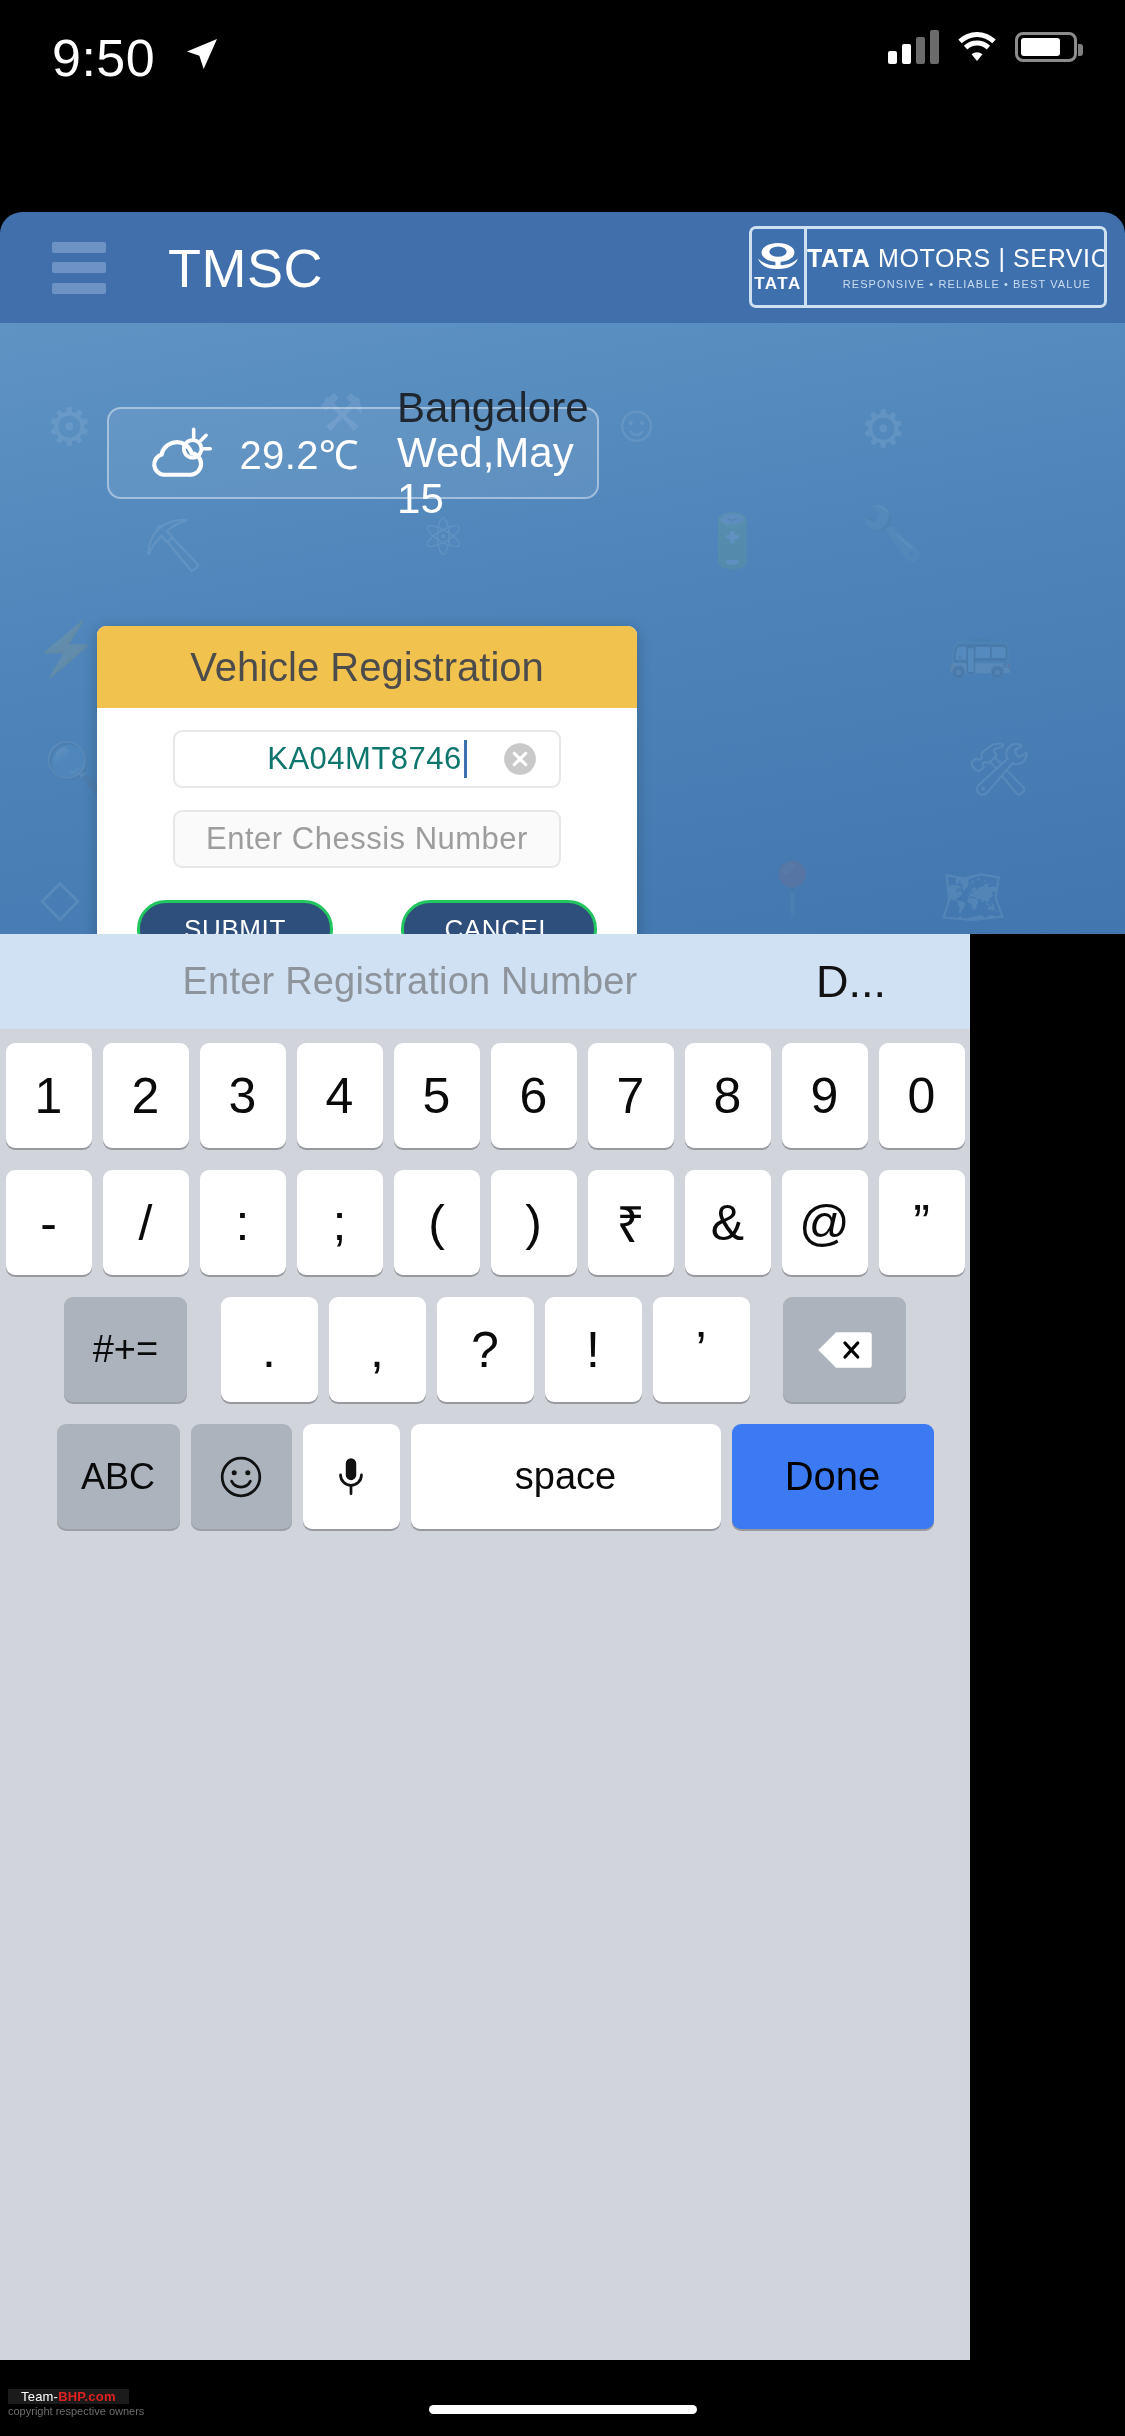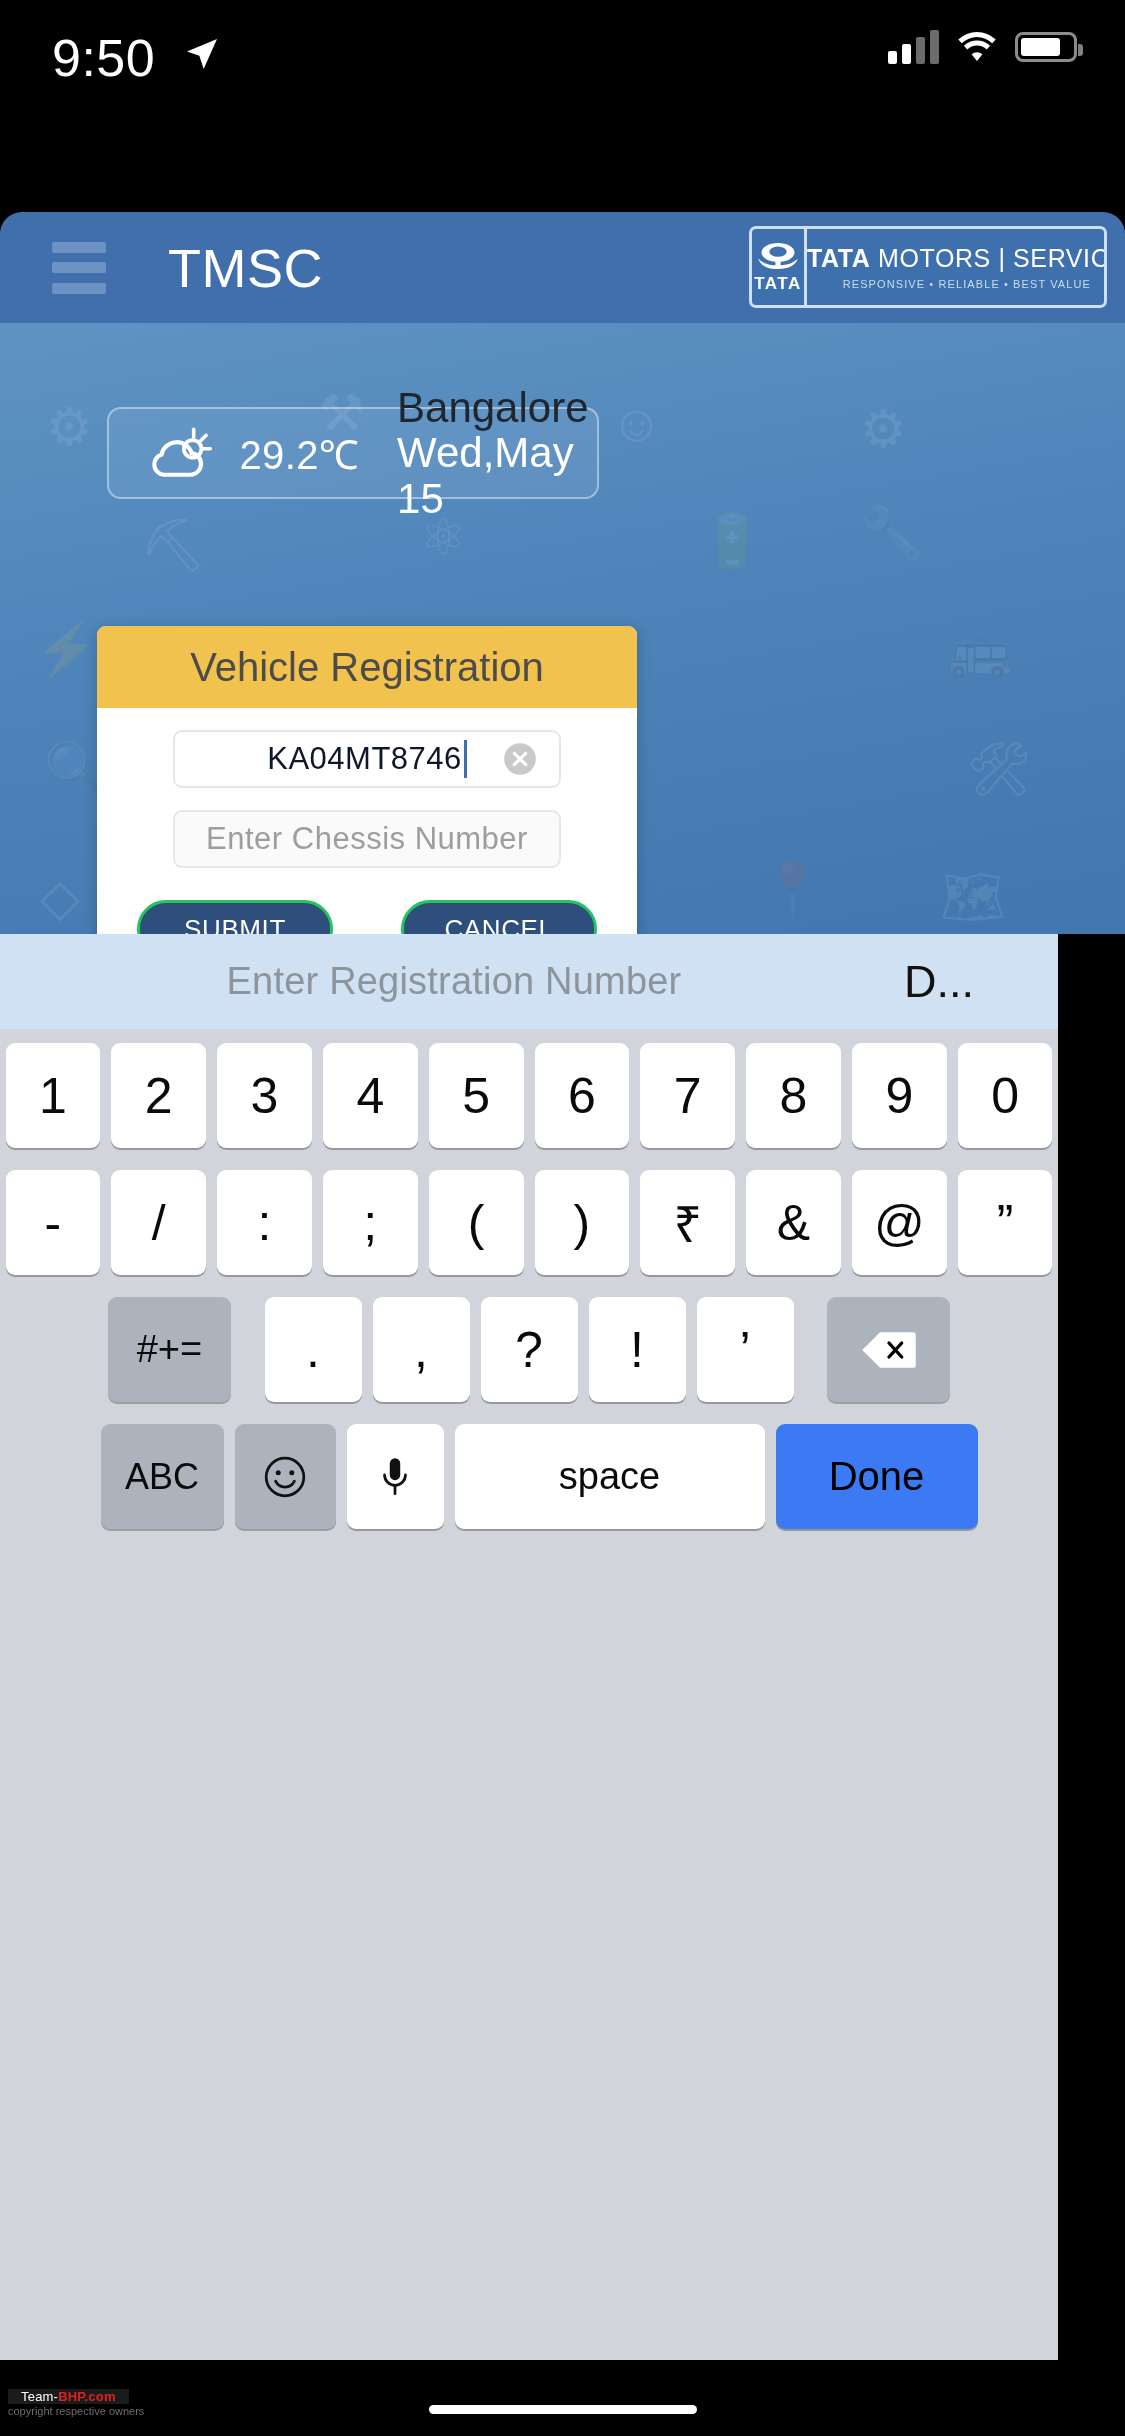--- a/index.html
+++ b/index.html
@@ -118,21 +118,21 @@
   .dialog-title { color: #4c4c4c; font-size: 40px; font-weight: 400; }
   .dialog-body { padding: 22px 0 0 0; }
   .field {
     position: relative; margin: 0 auto 22px auto;
     width: 388px; height: 58px;
     border: 2px solid #e7e7e7; border-radius: 9px; background: #fafafa;
     display: flex; align-items: center; justify-content: center;
   }
   .field.filled { background: #fff; }
   .field-text { font-size: 31px; color: #9d9d9d; letter-spacing: .5px; }
-  .field-text.value { color: #0f172a; }
+  .field-text.value { color: #0f766e; }
   .caret {
     display: inline-block; width: 3px; height: 38px; background: #3f70ae;
     vertical-align: middle; margin-left: 2px;
   }
   .clear-icon {
     position: absolute; right: 20px; top: 50%; transform: translateY(-50%);
     width: 38px; height: 38px;
   }
   .dialog-actions {
     display: flex; align-items: center; justify-content: space-between;
@@ -140,21 +140,21 @@
   }
   .btn {
     width: 196px; height: 58px; border-radius: 30px;
     background: #2e4f7b; border: 3px solid #22c55e;
     color: #fff; font-size: 26px; display: flex; align-items: center; justify-content: center;
     letter-spacing: .6px;
   }
 
   
   .keyboard {
-    position: absolute; left: 0; top: 934px; width: 1058px; height: 1426px;
+    position: absolute; left: 0; top: 934px; width: 970px; height: 1426px;
     background: #d1d4db;
   }
   .predict {
     height: 95px; background: #cfe1f2;
     display: flex; align-items: center; position: relative;
   }
   .predict-main {
     position: absolute; left: 0; right: 0; text-align: center;
     font-size: 38px; color: #8e949b; letter-spacing: .2px;
     padding-right: 150px;

